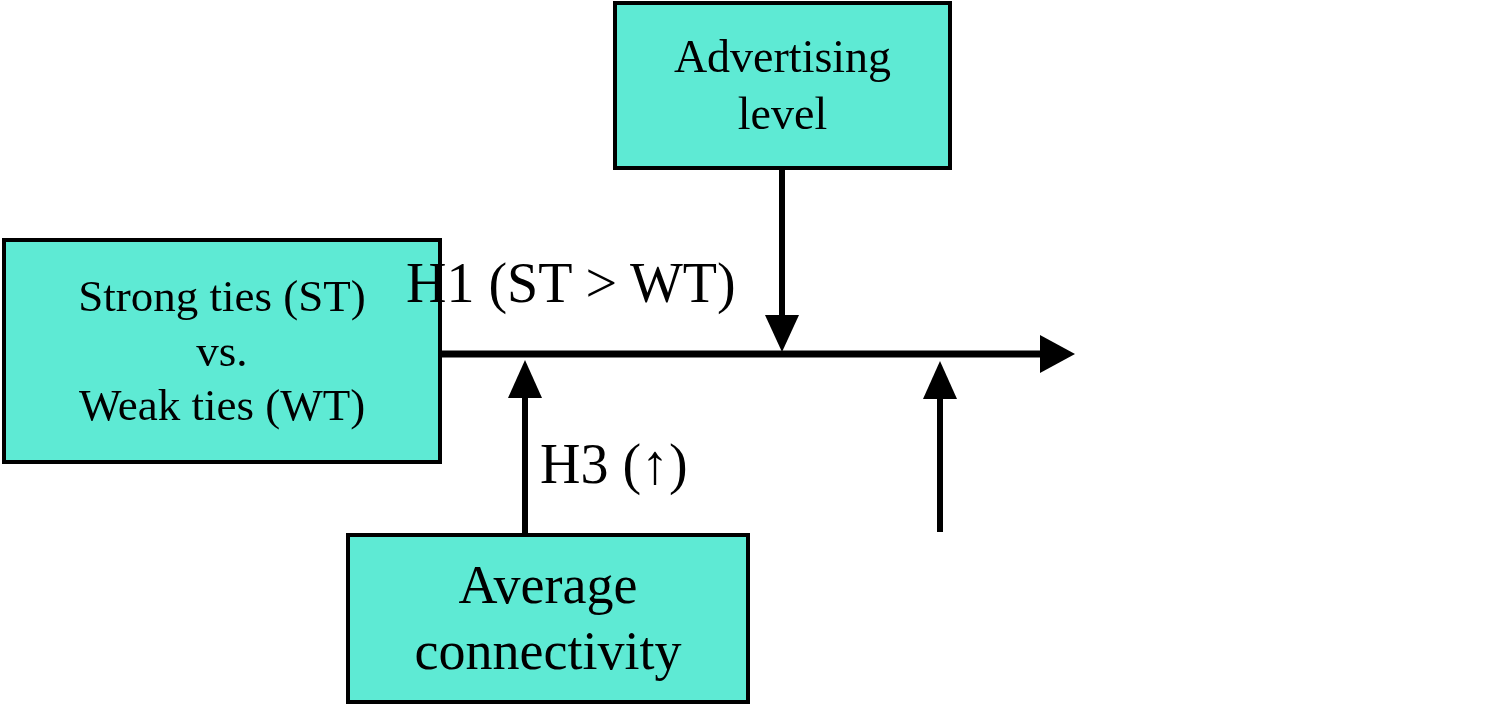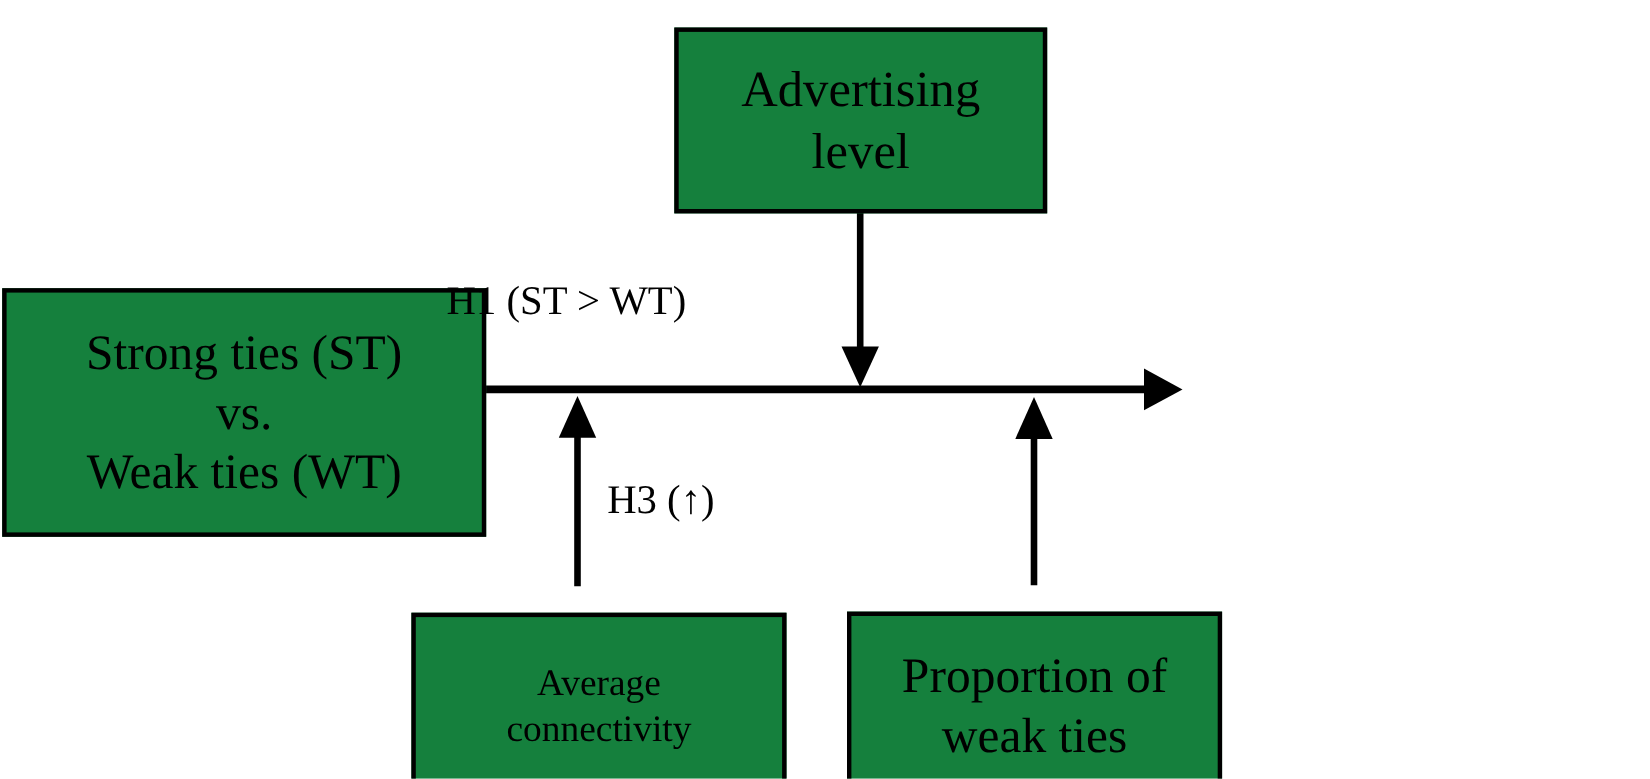--- a/index.html
+++ b/index.html
@@ -16,28 +16,27 @@
     position: relative;
     width: 1500px;
     height: 708px;
     background: #ffffff;
     overflow: hidden;
   }
   .node {
     position: absolute;
     box-sizing: border-box;
     border: 4px solid #000000;
-    background: #15803d;
+    background: #5eead4;
     display: flex;
     align-items: center;
     justify-content: center;
     text-align: center;
     line-height: 1.22;
     z-index: 3;
-    margin-top: 24px;
   }
   .node .label {
     display: block;
     white-space: pre-line;
     padding: 0 8px;
   }
 
   
   #node-advertising-level {
     left: 613px;  top: 1px;    width: 339px; height: 169px;
@@ -45,40 +44,40 @@
   }
   #node-strong-weak-ties {
     left: 2px;    top: 238px;  width: 440px; height: 226px;
     font-size: 45px;
   }
   #node-market-spread {
     left: 1072px; top: 252px;  width: 422px; height: 207px;
     font-size: 45px;
   }
   #node-average-connectivity {
-    left: 374px;  top: 533px;  width: 341px; height: 171px;
-    font-size: 34px;
+    left: 346px;  top: 533px;  width: 404px; height: 171px;
+    font-size: 54px;
   }
   #node-proportion-weak-ties {
     left: 770px;  top: 532px;  width: 341px; height: 172px;
     font-size: 45px;
   }
 
   
   .edge-label {
     position: absolute;
-    font-size: 37px;
+    font-size: 56px;
     line-height: 1;
     white-space: nowrap;
     z-index: 4;
     color: #000000;
   }
   #edge-label-h1 { left: 406px; top: 255px; }
   #edge-label-h2 { left: 800px; top: 255px; }
-  #edge-label-h3 { left: 540px; top: 436px; margin-left: 12px; }
+  #edge-label-h3 { left: 540px; top: 436px; }
   #edge-label-h4 { left: 800px; top: 434px; }
 
   
   #arrow-layer {
     position: absolute;
     left: 0; top: 0;
     width: 1500px; height: 708px;
     z-index: 2;
   }
 </style>
@@ -120,24 +119,20 @@
 vs.
 Weak ties (WT)</span>
   </div>
 
 
   <div class="node" id="node-average-connectivity">
     <span class="label">Average
 connectivity</span>
   </div>
 
-  <div class="node" id="node-proportion-weak-ties">
-    <span class="label">Proportion of
-weak ties</span>
-  </div>
 
   <div class="edge-label" id="edge-label-h1">H1 (ST &gt; WT)</div>
 
 
   <div class="edge-label" id="edge-label-h3">H3 (↑)</div>
 
 
 </div>
 
 </body></html>

